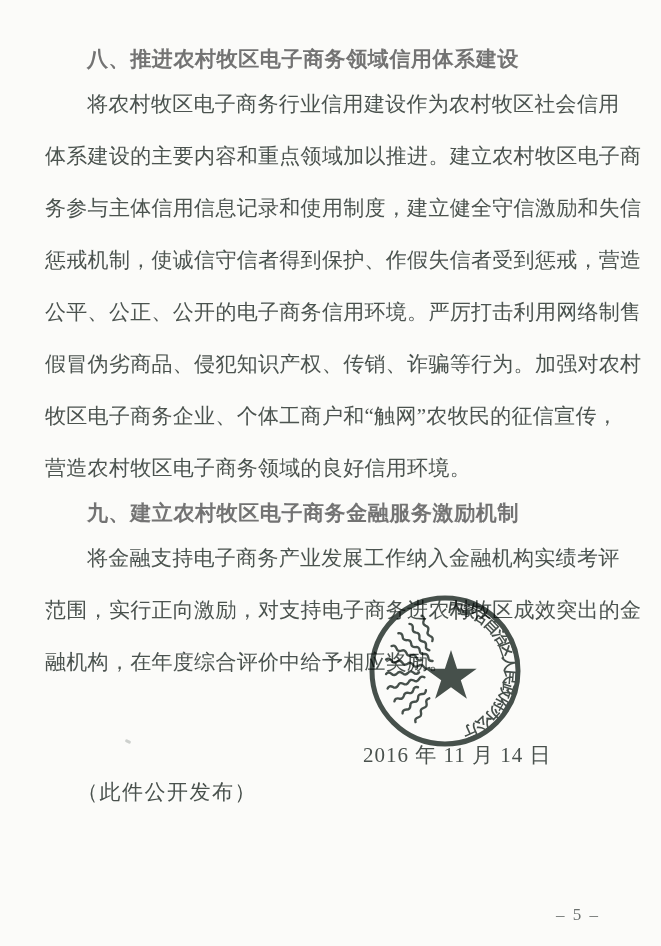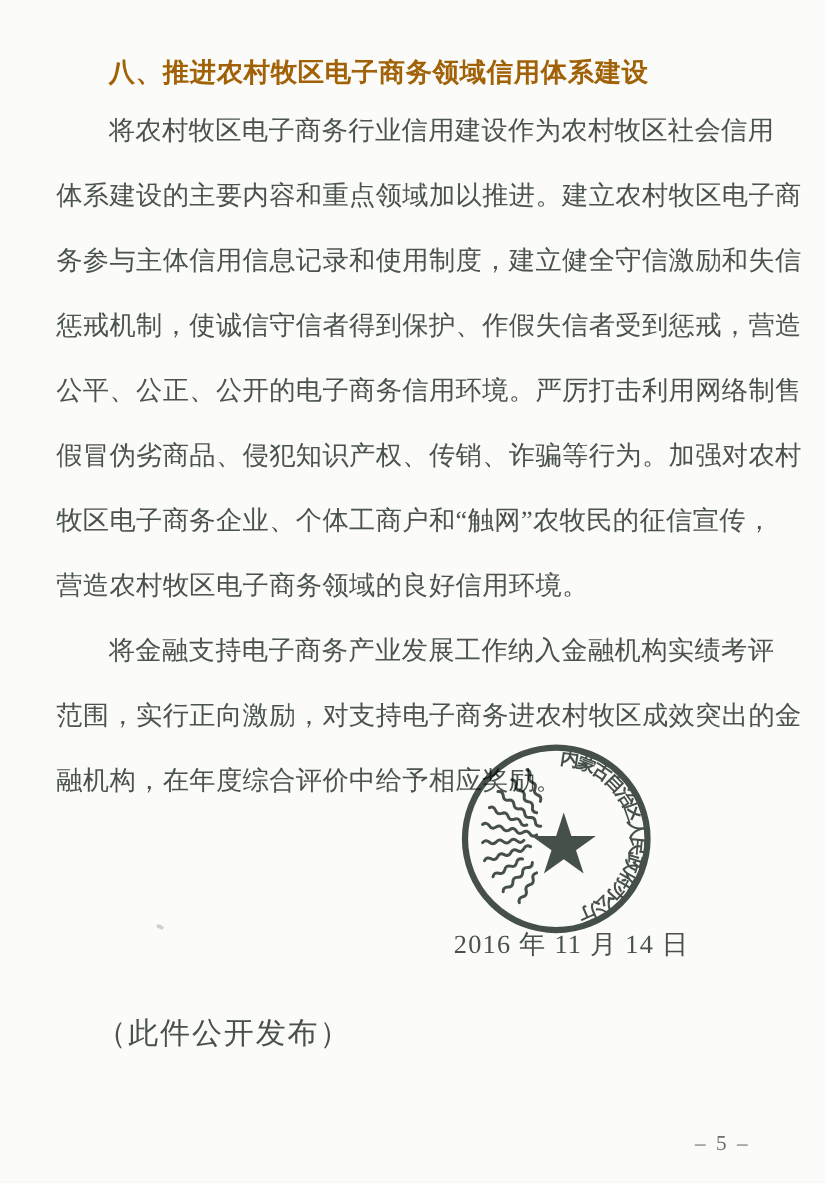--- a/index.html
+++ b/index.html
@@ -20,21 +20,21 @@
     position:absolute;
     left:45px;top:40px;width:612px;
     font-size:21px;
     line-height:38px;
     letter-spacing:0.3px;
     color:#4b534f;
   }
   .section-heading{
     font-family:"Liberation Sans","DejaVu Sans",sans-serif;
     font-weight:bold;
-    color:#a16207;
+    color:#737373;
     padding-left:42px;
     line-height:38px;
     letter-spacing:0.6px;
   }
   .para{
     margin:0;
     white-space:pre-line;      
     text-indent:2em;           
     line-height:52px;
   }
@@ -57,25 +57,24 @@
     position:absolute;
     left:363px;top:741px;
     font-size:21px;
     letter-spacing:1px;
     color:#49514d;
     white-space:nowrap;
   }
   .publish-note{
     position:absolute;
     left:77px;top:778px;
-    font-size:24px;
+    font-size:21px;
     letter-spacing:1.5px;
     color:#49514d;
     white-space:nowrap;
-    margin-top:32px;
   }
   .page-number{
     position:absolute;
     left:556px;top:905px;
     font-size:17px;
     letter-spacing:2px;
     color:#6b706e;
     white-space:nowrap;
   }
   .speck{
@@ -96,20 +95,21 @@
   <div class="text-flow">
     <div class="section-heading">八、推进农村牧区电子商务领域信用体系建设</div>
     <p class="para">将农村牧区电子商务行业信用建设作为农村牧区社会信用
 体系建设的主要内容和重点领域加以推进。建立农村牧区电子商
 务参与主体信用信息记录和使用制度，建立健全守信激励和失信
 惩戒机制，使诚信守信者得到保护、作假失信者受到惩戒，营造
 公平、公正、公开的电子商务信用环境。严厉打击利用网络制售
 假冒伪劣商品、侵犯知识产权、传销、诈骗等行为。加强对农村
 牧区电子商务企业、个体工商户和“触网”农牧民的征信宣传，
 营造农村牧区电子商务领域的良好信用环境。</p>
+    <div class="section-heading">九、建立农村牧区电子商务金融服务激励机制</div>
     <p class="para">将金融支持电子商务产业发展工作纳入金融机构实绩考评
 范围，实行正向激励，对支持电子商务进农村牧区成效突出的金
 融机构，在年度综合评价中给予相应奖励。</p>
   </div>
 
   <svg class="seal" viewBox="0 0 200 200" width="200" height="200">
 
     <circle cx="100" cy="100" r="73" fill="none" stroke="#39433f" stroke-width="5"></circle>
 
     <polygon transform="translate(106,106)" points="0,-27 6.1,-8.3 25.7,-8.3 9.8,3.2 15.9,21.8 0,10.3 -15.9,21.8 -9.8,3.2 -25.7,-8.3 -6.1,-8.3" fill="#39433f"></polygon>

